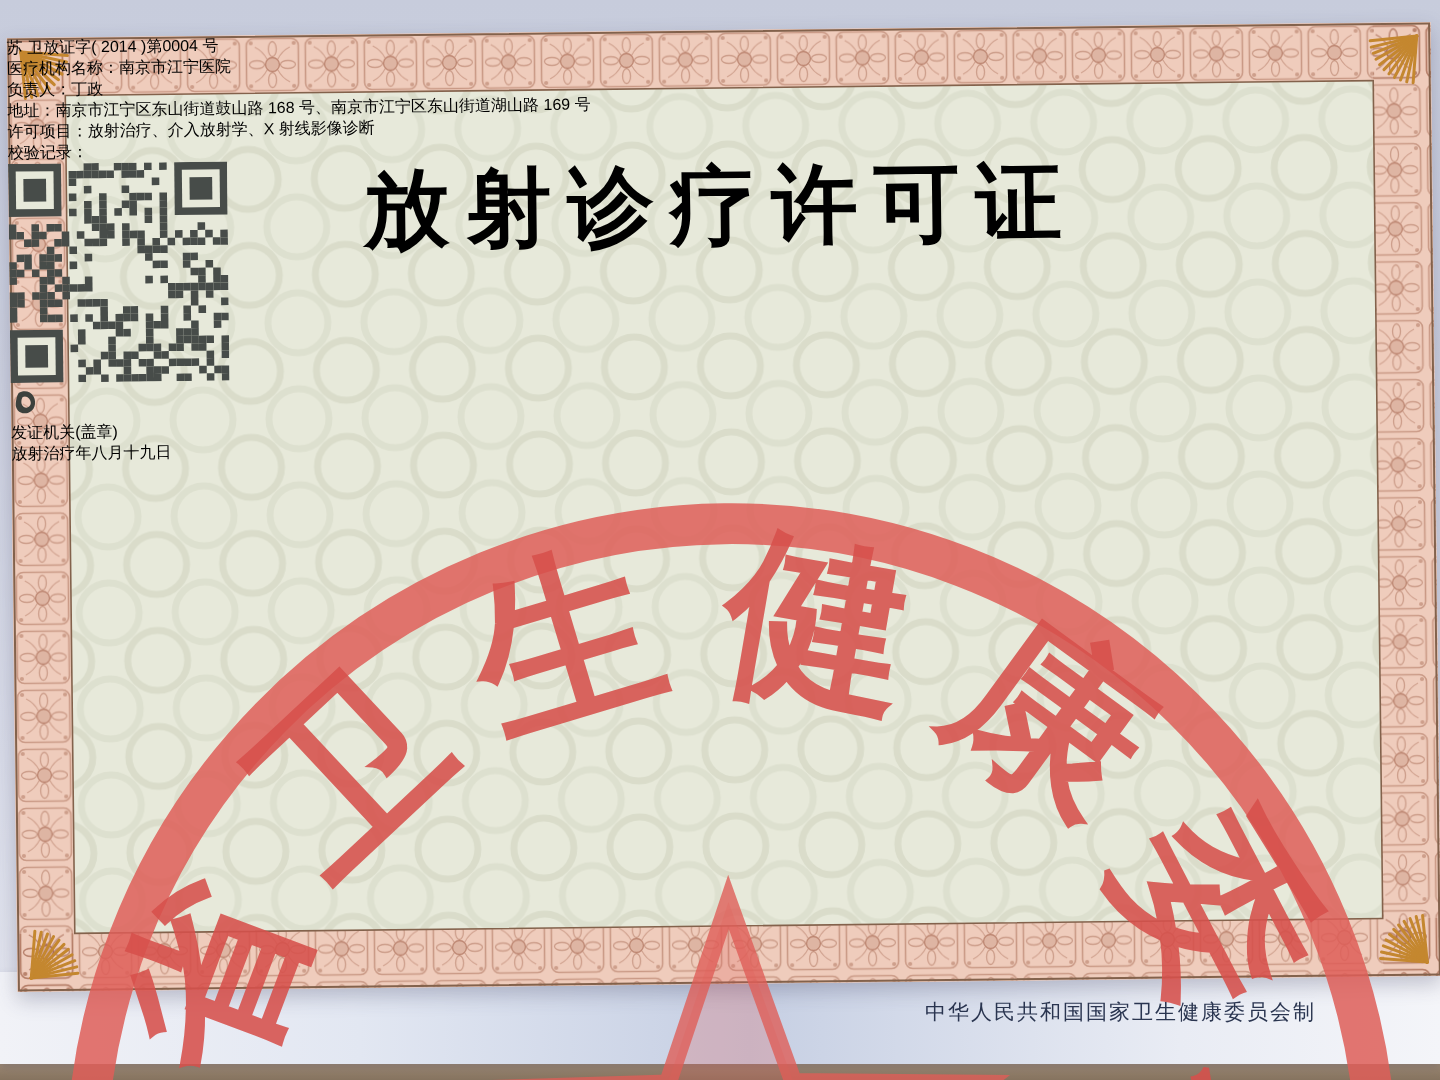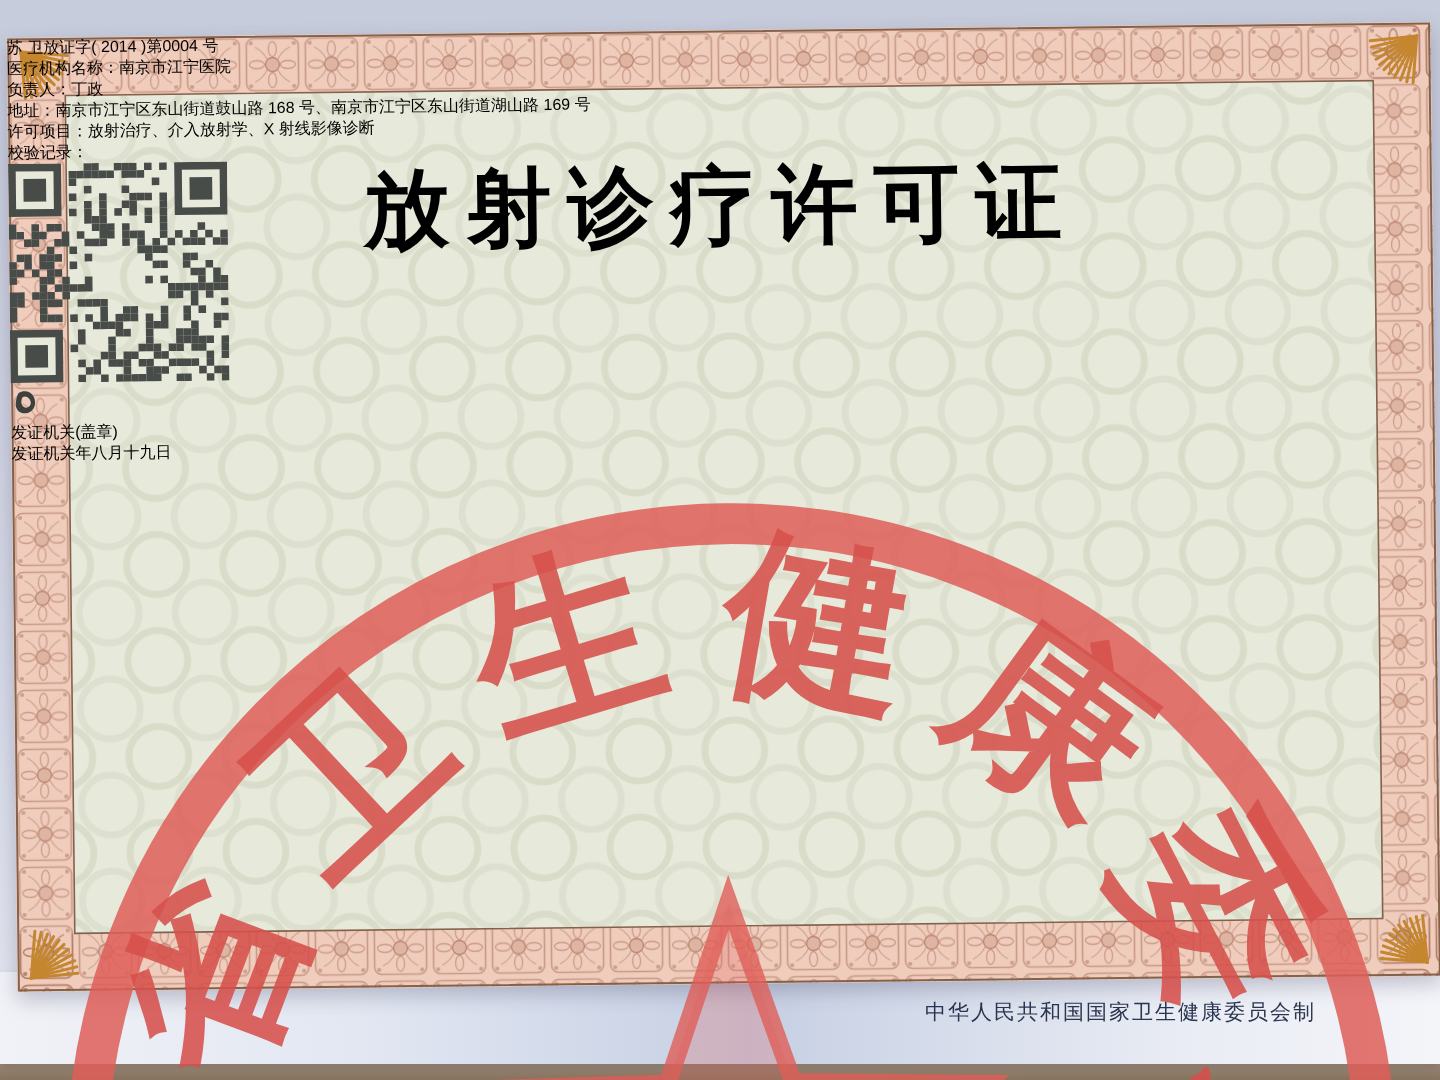--- a/index.html
+++ b/index.html
@@ -423,21 +423,21 @@
       </div>
     </div>
 
     <div class="check-table">
       <div class="check-cell"></div>
       <div class="check-cell"></div>
     </div>
 
     <div class="issuer">发证机关(盖章)</div>
 
-    <div class="date-line"><span>发证机关</span><span class="gap-m"></span><span>年</span><span class="gap-s"></span><span class="date-fill">八</span><span class="gap-m"></span><span>月</span><span class="date-fill">十九</span><span class="gap-s"></span><span>日</span></div>
+    <div class="date-line"><span>放射治疗</span><span class="gap-m"></span><span>年</span><span class="gap-s"></span><span class="date-fill">八</span><span class="gap-m"></span><span>月</span><span class="date-fill">十九</span><span class="gap-s"></span><span>日</span></div>
 
     <svg class="seal" viewBox="-96 -96 192 192" xmlns="http://www.w3.org/2000/svg">
       <defs>
         <path id="sealArc" d="M -46.7,46.7 A 66,66 0 1,1 46.7,46.7" fill="none"></path>
       </defs>
       <circle cx="0" cy="0" r="87" fill="none" stroke="rgba(222,94,88,.85)" stroke-width="5.5"></circle>
       <text font-size="25" font-weight="700" fill="rgba(214,80,75,.88)" letter-spacing="2">
         <textPath href="#sealArc" startOffset="2" textLength="300">江苏省卫生健康委员会</textPath>
       </text>
       <polygon points="0,-36 8.46,-11.65 34.23,-11.12 13.69,4.45 21.15,29.12 0,14.4 -21.15,29.12 -13.69,4.45 -34.23,-11.12 -8.46,-11.65" fill="rgba(223,93,86,.25)" stroke="rgba(222,94,88,.8)" stroke-width="2.4"></polygon>

